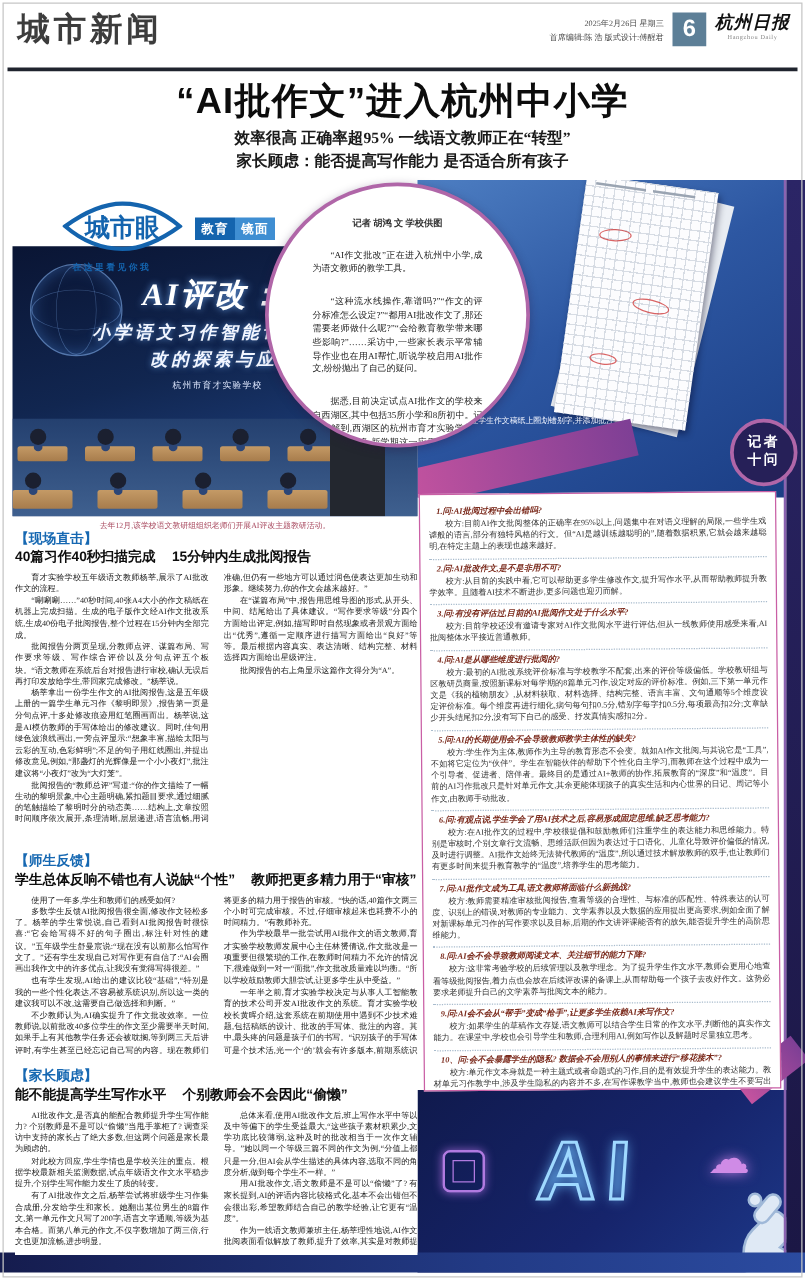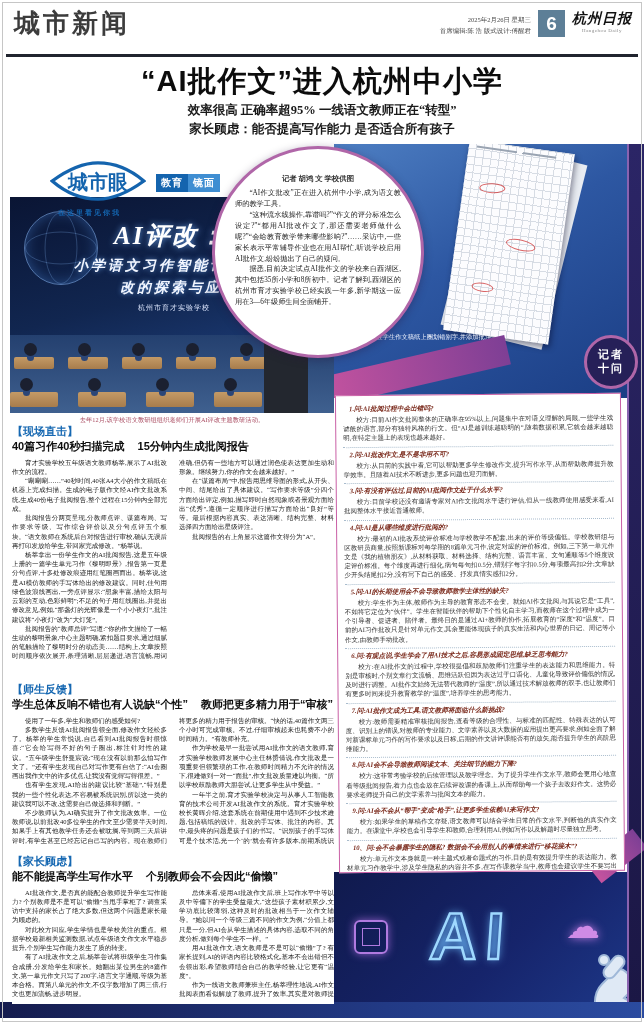--- a/index.html
+++ b/index.html
@@ -89,21 +89,21 @@
   .paper-caption{position:absolute;left:10px;top:188px;width:154px;font-size:6.3px;color:#f2f5ff;
                  text-align:center;line-height:1.6;}
   .magenta-ribbon{position:absolute;left:-14px;top:212px;width:190px;height:30px;z-index:2;
                   background:linear-gradient(90deg,#c4539f,#7e3f95);transform:rotate(-13deg);}
 
   
   .circle{position:absolute;left:212px;top:2px;width:212px;height:212px;border-radius:50%;background:#fff;
           border:3px solid #b066a8;z-index:6;overflow:hidden;box-shadow:0 2px 8px rgba(40,20,60,.35);}
   .circle-inner{padding:24px 20px 0 20px;font-size:7.2px;line-height:1.52;text-align:justify;color:#222;}
   .byline{text-align:center;font-weight:bold;font-size:7.4px;margin-bottom:4px;text-indent:0;color:#333;}
-  .circle-inner p{margin:0;text-indent:2em;}
+  .circle-inner p{margin:15px;text-indent:2em;}
 
   
   .rep-badge{position:absolute;left:584px;top:191px;width:54px;height:54px;border-radius:50%;z-index:7;
              background:#262058;border:3px solid #b066a8;color:#fff;display:flex;flex-direction:column;
              align-items:center;justify-content:center;font-family:"Liberation Sans",sans-serif;
              font-weight:bold;font-size:11px;line-height:1.25;letter-spacing:2px;}
 
   
   .navy-strip{position:absolute;left:627px;top:0;width:17px;height:862px;z-index:2;
               background:linear-gradient(#2b2566,#1b1745);border-left:2px solid #8a63b0;}

